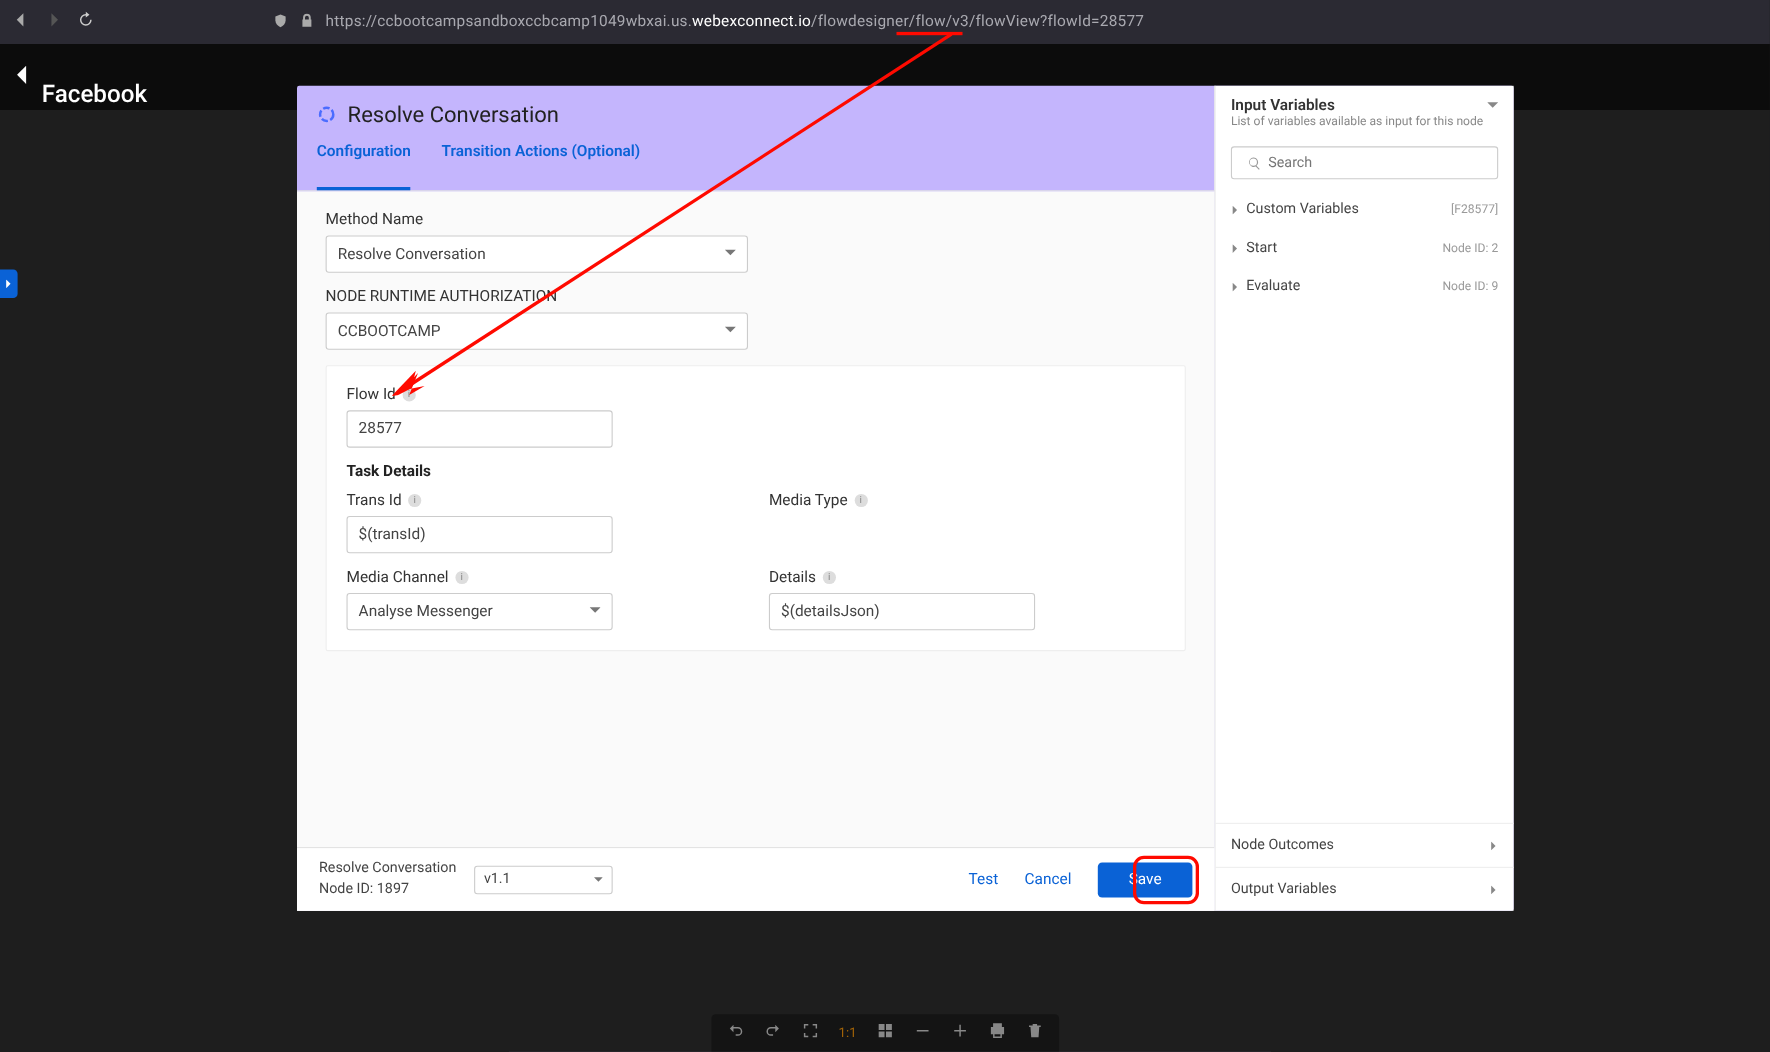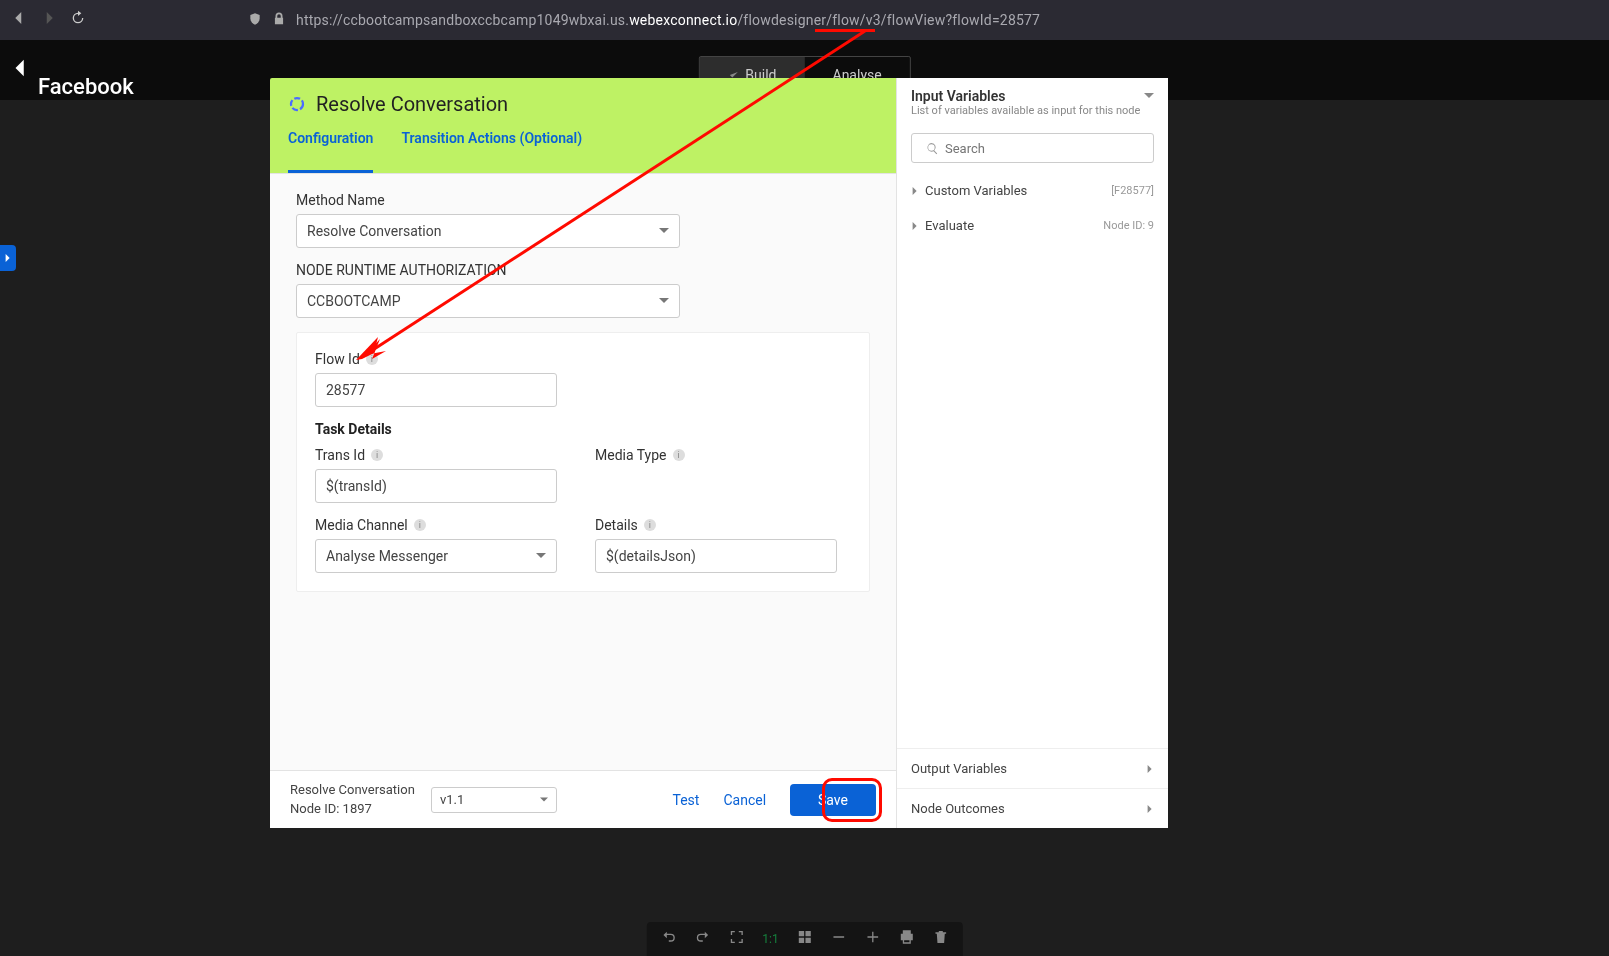--- a/index.html
+++ b/index.html
@@ -28,21 +28,21 @@
 .build-analyse .seg { padding: 10px 28px; color: #ccc; font-size: 14px; display:flex; align-items:center; gap:6px;}
 .build-analyse .seg svg{width:12px;height:12px;fill:#888;}
 .build-analyse .seg.active { background: #2d2d2d; }
 
 
 .canvas { position: absolute; top: 100px; left: 0; right: 0; bottom: 0; background: #1e1e1e; }
 .left-rail { position: absolute; top: 145px; left: 0; width: 16px; height: 26px; background: #0a62d6; border-radius: 0 4px 4px 0; display:flex;align-items:center;justify-content:center;}
 .left-rail svg{width:8px;height:8px;fill:#fff;}
 
 
-.modal { position: absolute; top: 78px; left: 270px; width: 898px; height: 750px; background: #bef264; border-radius: 2px; display: flex; overflow: visible; }
+.modal { position: absolute; top: 78px; left: 270px; width: 1106px; height: 750px; background: #c4b5fd; border-radius: 2px; display: flex; overflow: visible; }
 .modal-main { flex: 1; display: flex; flex-direction: column; position: relative; }
 .modal-header { padding: 14px 18px 0 18px; display: flex; align-items: center; gap: 10px; }
 .ring-icon { width: 18px; height: 18px; }
 .modal-title { font-size: 20px; color: #222; font-weight: 400; }
 
 .tabs { display: flex; gap: 28px; padding: 14px 18px 0 18px; border-bottom: 1px solid #e3e3e3; }
 .tab { padding-bottom: 24px; font-size: 14px; color: #0a62d6; font-weight: 600; cursor: pointer; }
 .tab.active { border-bottom: 3px solid #0a62d6; }
 
 .form-area { padding: 18px 26px; flex: 1; overflow: auto; background: #fafafa; }
@@ -86,21 +86,21 @@
 .side-sec svg{width:8px;height:8px;fill:#888;}
 
 
 .annot-arrow { position: absolute; top: 25px; left: 350px; width: 530px; height: 340px; pointer-events: none; }
 .annot-arrow line { stroke: #ff0a00; stroke-width: 3; }
 .annot-arrow polygon { fill: #ff0a00; }
 
 
 .bottom-toolbar { position:absolute; bottom:0; left:50%; transform:translateX(-50%); height:34px; display:flex; gap:18px; align-items:center; padding:0 14px; background:#141414; border-radius:4px 4px 0 0;}
 .bottom-toolbar svg{width:16px;height:16px;fill:#888;}
-.bottom-toolbar .ratio{color:#15803d;font-size:12px;}
+.bottom-toolbar .ratio{color:#a16207;font-size:12px;}
 </style>
 </head>
 <body>
 
 <div class="browser-bar">
   <div class="nav-arrows">
     <span><svg viewBox="0 0 24 24">
           <path d="M15 4l-8 8 8 8"></path>
         </svg></span>
     <span class="disabled"><svg viewBox="0 0 24 24">
@@ -128,31 +128,20 @@
   <span class="back-chevron"><svg viewBox="0 0 24 24">
         <path d="M15 3l-9 9 9 9"></path>
       </svg></span>
   <div class="title-block">
     <div class="big">Facebook</div>
     <div class="small">
         <span>Working Draft</span>
         <svg viewBox="0 0 10 10">
           <path d="M0 2l5 5 5-5z"></path>
         </svg>
-      </div>
-  </div>
-  <div class="build-analyse">
-    <div class="seg active">
-        <svg viewBox="0 0 24 24">
-          <path d="M4 12l5 5L20 6"></path>
-        </svg>
-        <span>Build</span>
-      </div>
-    <div class="seg">
-        <span>Analyse</span>
       </div>
   </div>
 </div>
 
 <div class="canvas">
   <div class="left-rail">
       <svg viewBox="0 0 10 10">
         <path d="M2 0l5 5-5 5z"></path>
       </svg>
     </div>
@@ -313,33 +302,42 @@
           </svg>
           <span>Custom Variables</span>
         </div>
       <div class="r">[F28577]</div>
     </div>
     <div class="treerow">
       <div class="l">
           <svg viewBox="0 0 10 10">
             <path d="M2 0l5 5-5 5z"></path>
           </svg>
+          <span>Start</span>
+        </div>
+      <div class="r">Node ID: 2</div>
+    </div>
+    <div class="treerow">
+      <div class="l">
+          <svg viewBox="0 0 10 10">
+            <path d="M2 0l5 5-5 5z"></path>
+          </svg>
           <span>Evaluate</span>
         </div>
       <div class="r">Node ID: 9</div>
     </div>
     <div class="side-bottom">
       <div class="side-sec">
+          <span>Node Outcomes</span>
+          <svg viewBox="0 0 10 10">
+            <path d="M2 0l5 5-5 5z"></path>
+          </svg>
+        </div>
+      <div class="side-sec">
           <span>Output Variables</span>
-          <svg viewBox="0 0 10 10">
-            <path d="M2 0l5 5-5 5z"></path>
-          </svg>
-        </div>
-      <div class="side-sec">
-          <span>Node Outcomes</span>
           <svg viewBox="0 0 10 10">
             <path d="M2 0l5 5-5 5z"></path>
           </svg>
         </div>
     </div>
   </div>
 </div>
 
 <svg class="annot-arrow" viewBox="0 0 530 340">
   <line x1="515" y1="6" x2="15" y2="330"></line>

